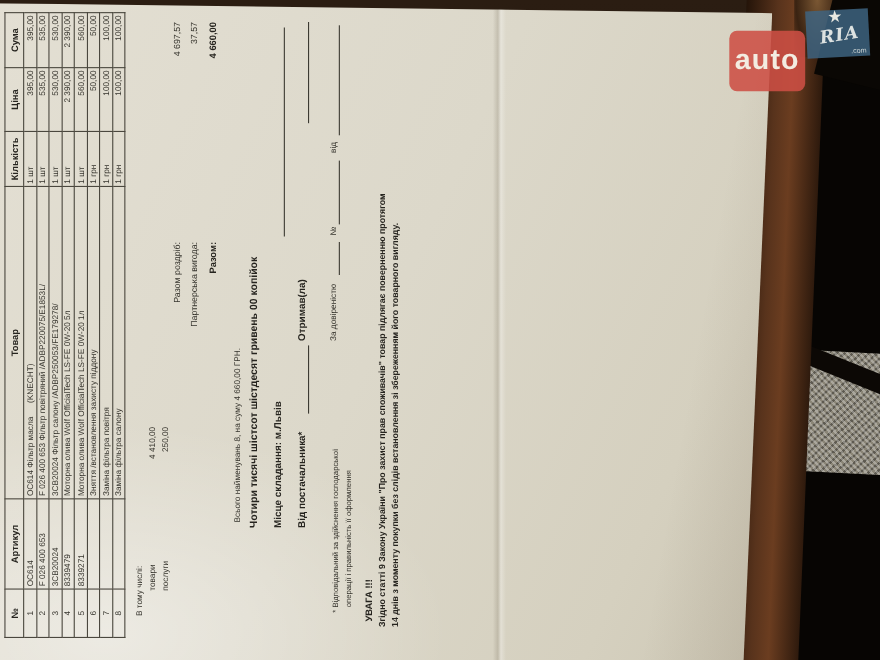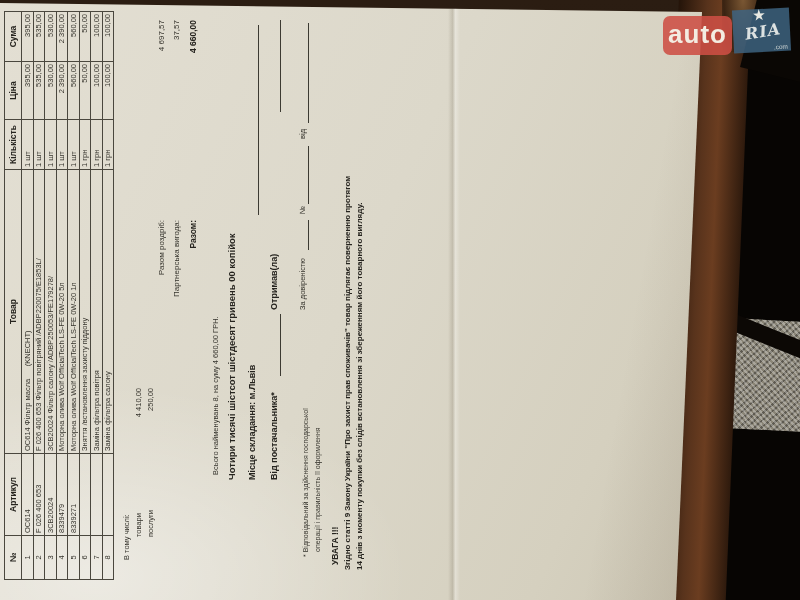--- a/index.html
+++ b/index.html
@@ -41,21 +41,21 @@
   .line{position:absolute;height:1px;background:#3c3a32;}
   table.inv{position:absolute;left:20px;top:4px;border-collapse:collapse;
             border:1.6px solid #3a372f;table-layout:fixed;width:568px;}
   table.inv th{border:0.9px solid #4a473e;font-size:8.5px;font-weight:bold;
                height:16px;padding:0 2px;color:#26241f;}
   table.inv td{border:0.9px solid #4a473e;font-size:7.5px;height:10.5px;
                padding:0 2px;overflow:hidden;}
   td.c{text-align:center;} td.r{text-align:right;}
   td.name span{white-space:pre;}
   
-  .logo-auto{position:absolute;left:663px;top:16px;width:69px;height:39px;z-index:9;
+  .logo-auto{position:absolute;left:663px;top:28px;width:69px;height:55px;z-index:9;
              background:rgba(205,78,68,.88);border-radius:7px;
              display:flex;align-items:center;justify-content:center;}
   .logo-auto span{font-size:26px;font-weight:bold;color:#f3ece1;letter-spacing:1px;line-height:1;padding-bottom:3px;}
   .logo-ria{position:absolute;left:733px;top:9px;width:57px;height:43px;z-index:9;
             background:rgba(62,100,130,.84);transform:rotate(-3deg);}
   .logo-ria .star{position:absolute;left:20px;top:-3px;font-size:15px;color:#e9e9e2;}
   .logo-ria .ria{position:absolute;left:6px;top:13px;width:48px;text-align:center;
             font-family:"DejaVu Serif",serif;font-weight:bold;font-style:italic;
             font-size:16px;color:#dde2e1;letter-spacing:1px;transform:rotate(-6deg);}
   .logo-ria .com{position:absolute;right:3px;bottom:1px;font-size:6.5px;color:#cfd6d5;}

